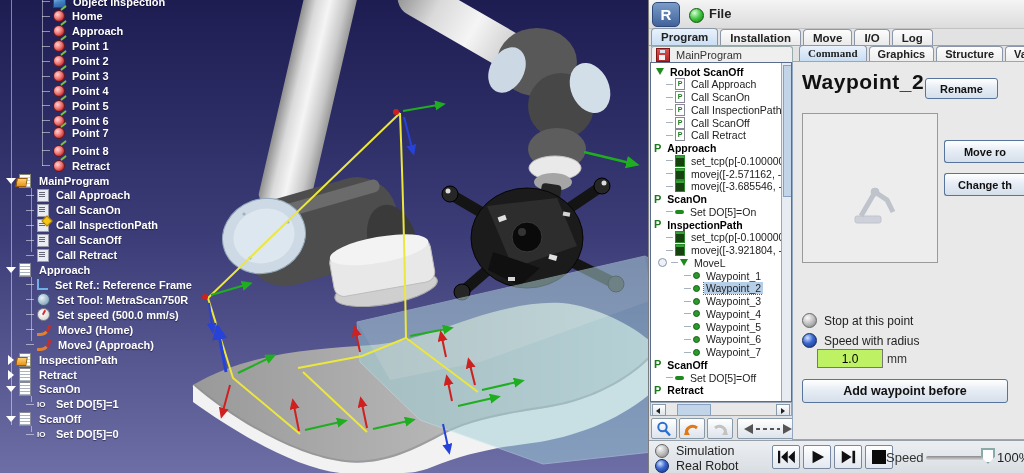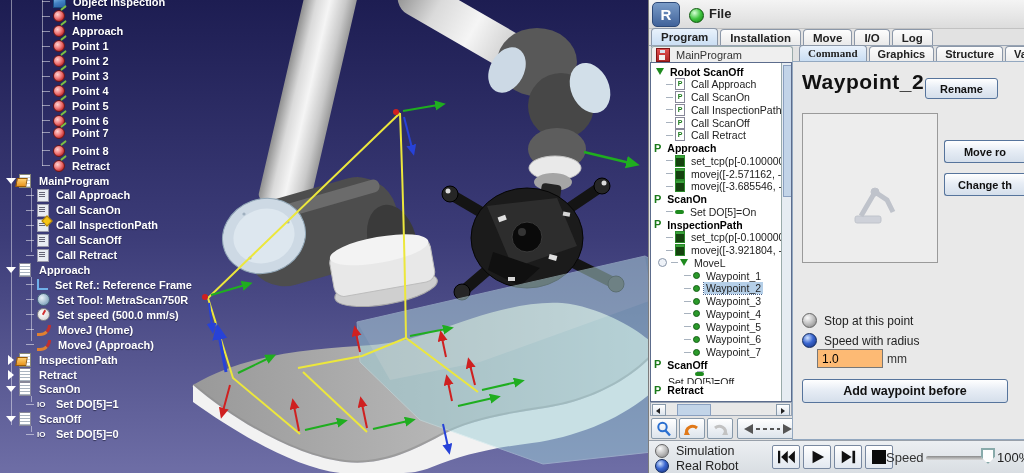--- a/index.html
+++ b/index.html
@@ -128,21 +128,21 @@
        font-weight:bold;color:#111;cursor:default;}
   #btn-rename{left:132px;top:16px;width:73px;height:21px;font-size:11px;}
   #preview-box{position:absolute;left:9px;top:51px;width:134px;height:148px;background:#ededed;border:1px solid #9a9a9a;}
   #btn-move{left:151px;top:78px;width:81px;height:23px;font-size:11px;border-right:none;border-radius:3px 0 0 3px;}
   #btn-change{left:151px;top:111px;width:81px;height:23px;font-size:11px;border-right:none;border-radius:3px 0 0 3px;}
   .radrow{position:absolute;display:flex;align-items:center;font-size:12px;color:#222;}
   .rb{width:13px;height:13px;border-radius:50%;border:1px solid #666;margin-right:7px;flex:0 0 auto;
        background:radial-gradient(circle at 35% 30%,#fafafa,#b8b8b8 55%,#7a7a7a);}
   .rb.on{background:radial-gradient(circle at 35% 30%,#cfe2ff 0%,#3a66d0 45%,#16307a 100%);border:1px solid #102a60;}
   #blend-input{position:absolute;left:24px;top:287px;width:56px;height:17px;border:1px solid #777;
-       background:#fdba74;font:12px "Liberation Sans",sans-serif;text-align:left;padding:0 4px;}
+       background:#bef264;font:12px "Liberation Sans",sans-serif;text-align:center;padding:0 4px;}
   #blend-unit{position:absolute;left:94px;top:290px;font-size:12px;color:#333;}
   #btn-before{left:9px;top:317px;width:206px;height:24px;font-size:12.5px;}
   #btn-after{left:9px;top:350px;width:206px;height:25px;font-size:12.5px;}
 
   
   #footer{position:absolute;left:0;top:440px;width:100%;height:33px;background:linear-gradient(#eceff2,#d8dde2);
        border-top:1px solid #98a0aa;}
   .pbtn{position:absolute;top:4px;width:28px;height:24px;background:linear-gradient(#fff,#e2e8f0);
        border:1px solid #7888a0;border-radius:2px;box-sizing:border-box;
        display:flex;align-items:center;justify-content:center;}
@@ -592,21 +592,21 @@
           </div>
           <div class="rrow" style="top: 282.5px; padding-left: 31px;">
             <span class="rtick"></span>
             <span class="ric ric-dot"></span>
             <span class="rlbl">Waypoint_7</span>
           </div>
           <div class="rrow" style="top: 295.25px; padding-left: 1px;">
             <span class="ric ric-p">P</span>
             <span class="rlbl b">ScanOff</span>
           </div>
-          <div class="rrow" style="top: 308px; padding-left: 13px; flex-direction: column;">
+          <div class="rrow" style="top: 308px; padding-left: 13px;">
             <span class="rtick"></span>
             <span class="ric ric-do"></span>
             <span class="rlbl">Set DO[5]=Off</span>
           </div>
           <div class="rrow" style="top: 320.75px; padding-left: 1px;">
             <span class="ric ric-p">P</span>
             <span class="rlbl b">Retract</span>
           </div>
         </div>
       <div id="vscroll">

